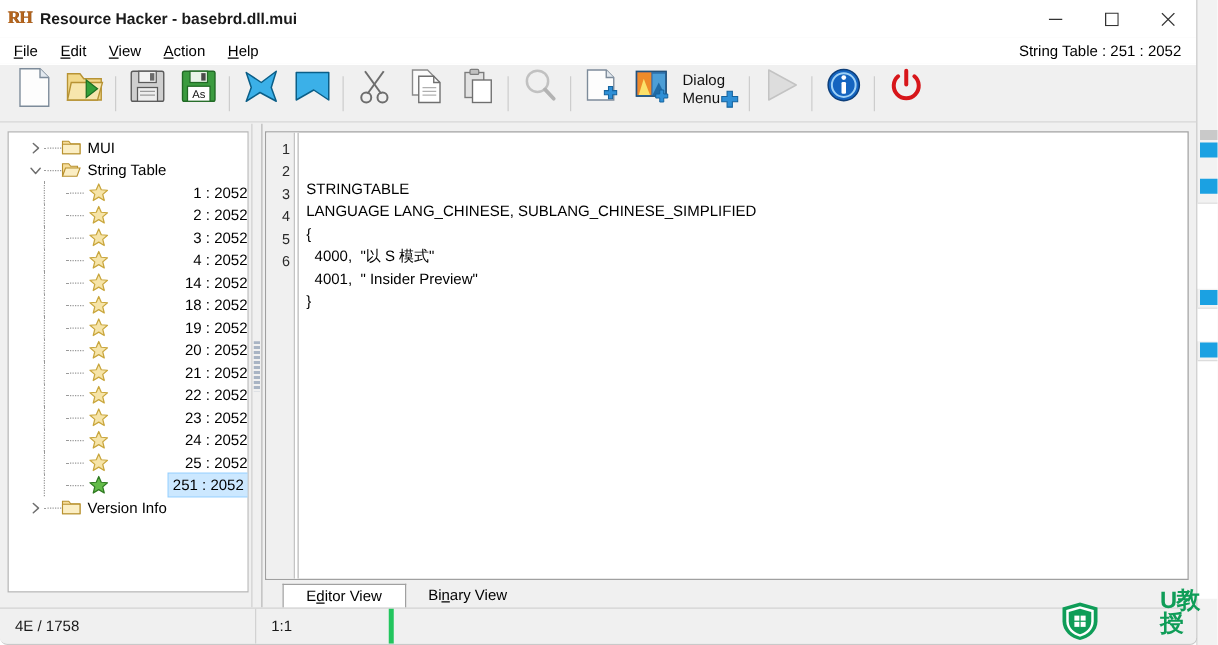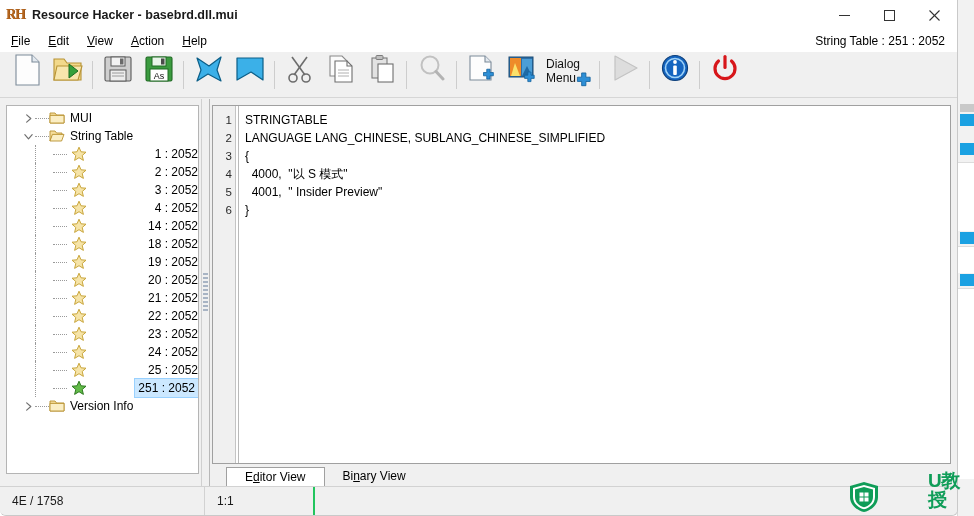--- a/index.html
+++ b/index.html
@@ -265,20 +265,21 @@
   #code {
     flex: 1;
     padding-top: 5px;
     padding-left: 6px;
     font-family: "Liberation Sans", sans-serif;
     font-size: 12px;
     color: #000;
     white-space: pre;
     min-width: 0;
     overflow: hidden;
+    margin-top: 31px;
   }
   #code .ln {
     height: 18px;
     line-height: 18px;
   }
 
   
   #tabstrip {
     height: 22px;
     display: flex;
@@ -319,21 +320,21 @@
     margin-top: 16px;
   }
   #statusbar .cell {
     height: 28px;
     line-height: 28px;
     box-sizing: border-box;
     padding-left: 12px;
     white-space: nowrap;
   }
   #sb-cell-1 { width: 205px; border-right: 1px solid #d2d2d2; }
-  #sb-cell-2 { width: 110px; border-right: 2px solid #22c55e; padding-left: 10px;}
+  #sb-cell-2 { width: 110px; border-right: 4px solid #22c55e; padding-left: 10px;}
   #sb-cell-3 { flex: 1; }
 
   
   #watermark {
     position: absolute;
     right: 4px; bottom: 2px;
     width: 122px; height: 34px;
     display: flex;
     align-items: center;
   }

